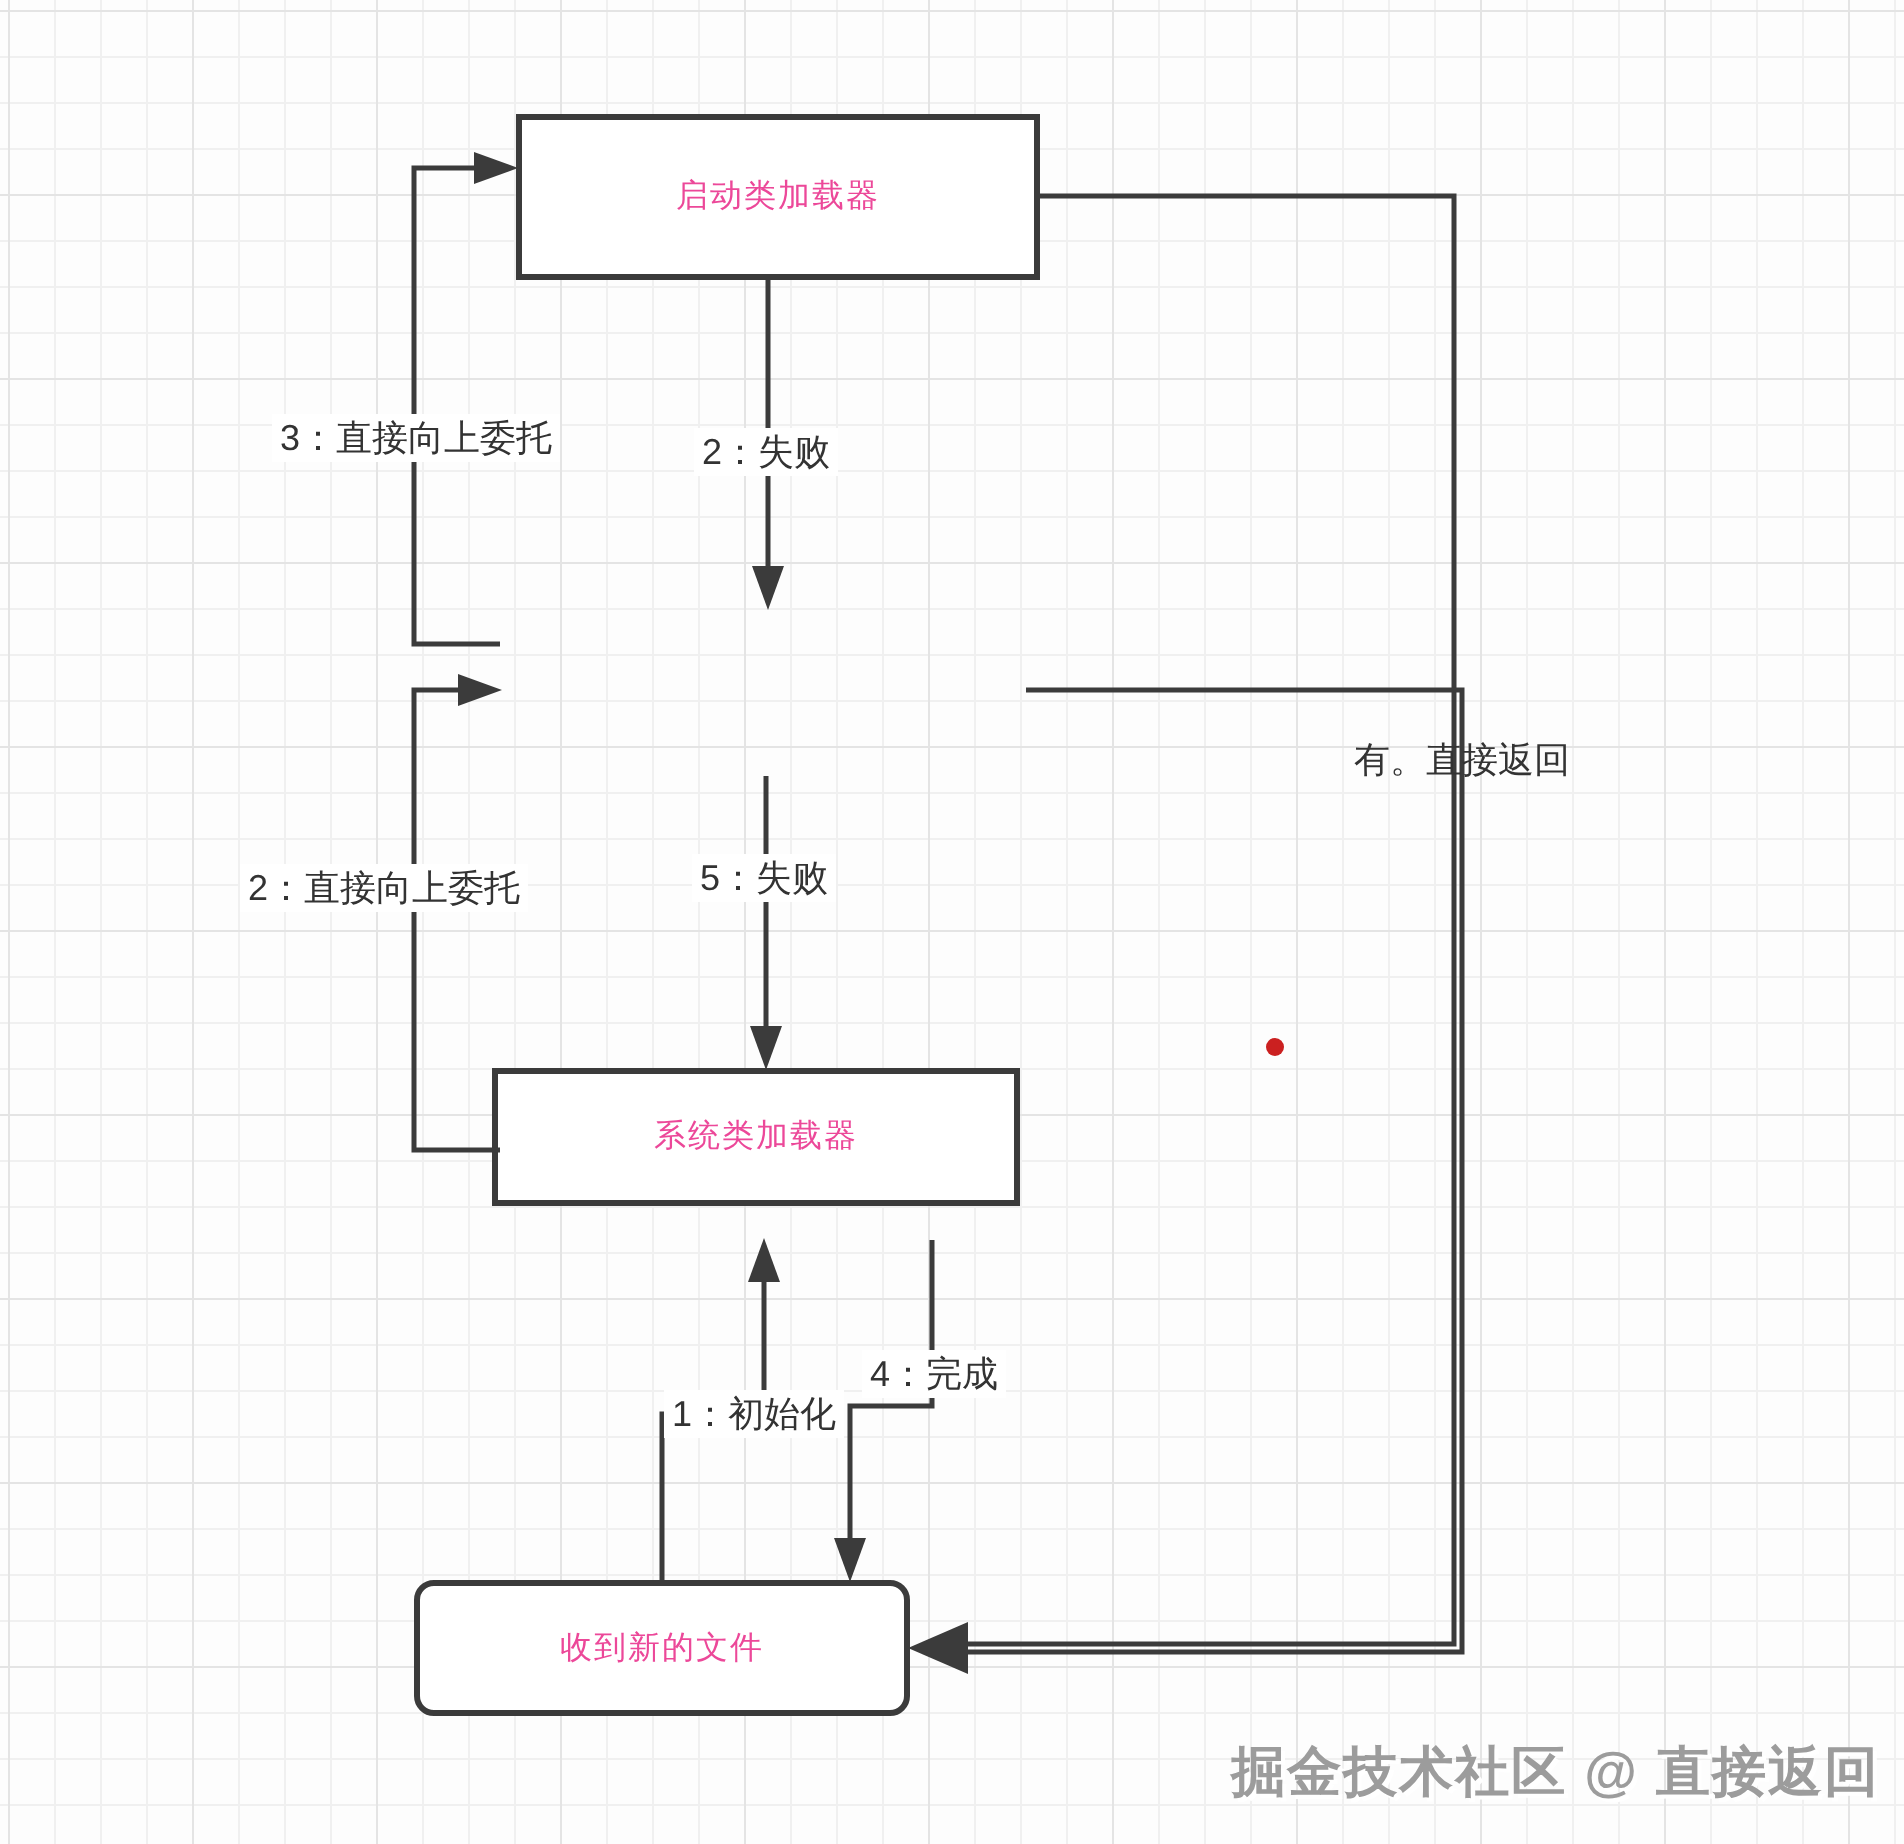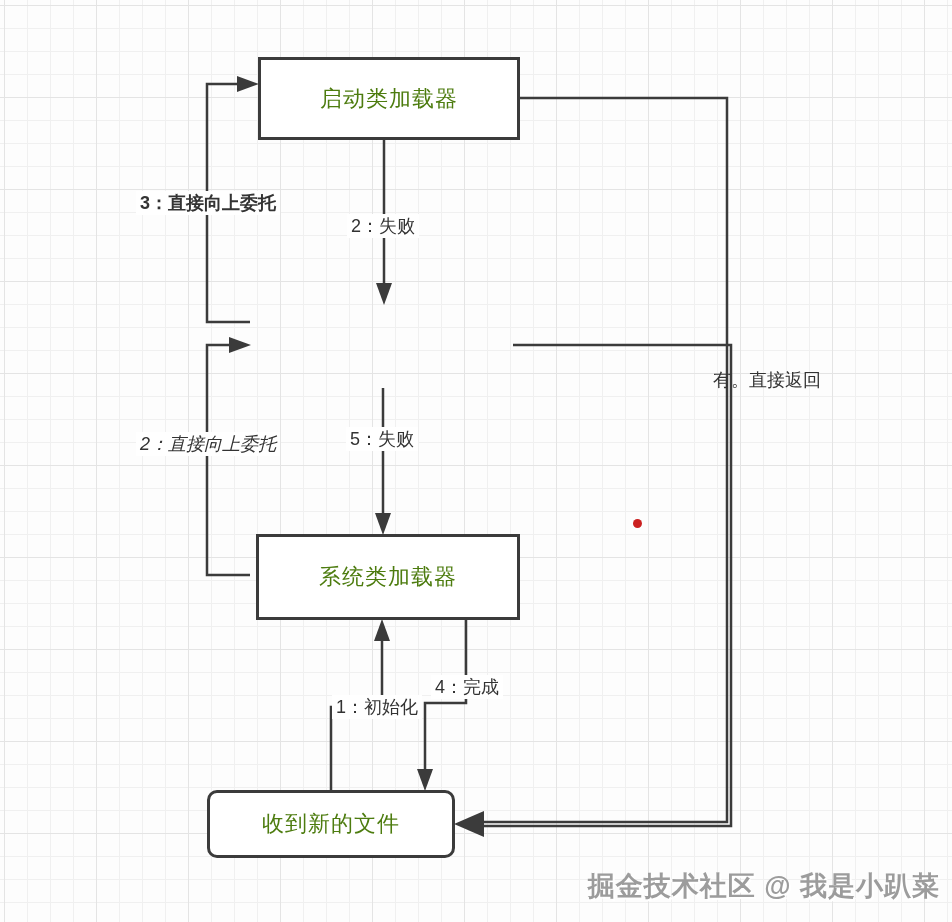--- a/index.html
+++ b/index.html
@@ -29,48 +29,48 @@
   }
 
   .node {
     position: absolute;
     box-sizing: border-box;
     border: 3px solid #3b3b3b;
     background: #ffffff;
     display: flex;
     align-items: center;
     justify-content: center;
-    font-size: 22px;
+    font-size: 16px;
     letter-spacing: 1px;
-    color: #4d7c0f;
+    color: #ec4899;
     z-index: 2;
   }
   .node-bootstrap { left: 258px; top: 57px;  width: 262px; height: 83px; }
   .node-extension { left: 250px; top: 304px; width: 263px; height: 84px; }
-  .node-system    { left: 256px; top: 534px; width: 264px; height: 86px; }
+  .node-system    { left: 246px; top: 534px; width: 264px; height: 69px; }
   .node-file      { left: 207px; top: 790px; width: 248px; height: 68px; border-radius: 10px; }
 
   .edge-label {
     position: absolute;
     transform: translate(-50%, -50%);
     background: #ffffff;
     color: #333333;
     font-size: 18px;
     line-height: 24px;
     padding: 0 4px;
     white-space: nowrap;
     z-index: 4;
   }
   .edge-label.transparent { background: transparent; }
 
-  .label-3      { left: 208px; top: 203px; font-weight: bold; }
+  .label-3      { left: 208px; top: 219px; }
   .label-4      { left: 383px; top: 226px; }
-  .label-2      { left: 208px; top: 444px; font-style: italic; }
+  .label-2      { left: 192px; top: 444px; }
   .label-5      { left: 382px; top: 439px; }
-  .label-return { left: 731px; top: 380px; margin-left: 36px; }
+  .label-return { left: 731px; top: 380px; }
   .label-6      { left: 467px; top: 687px; }
   .label-1      { left: 377px; top: 707px; }
 
   .red-dot {
     position: absolute;
     left: 633px; top: 519px;
     width: 9px; height: 9px;
     border-radius: 50%;
     background: #cb2020;
     z-index: 4;
@@ -136,15 +136,15 @@
   <div class="edge-label label-3">3：直接向上委托</div>
   <div class="edge-label label-4">2：失败</div>
   <div class="edge-label label-2">2：直接向上委托</div>
   <div class="edge-label label-5">5：失败</div>
   <div class="edge-label label-return transparent">有。直接返回</div>
   <div class="edge-label label-6">4：完成</div>
   <div class="edge-label label-1">1：初始化</div>
 
   <div class="red-dot"></div>
 
-  <div class="watermark">掘金技术社区 @ 我是小趴菜</div>
+  <div class="watermark">掘金技术社区 @ 直接返回</div>
 
 </div>
 
 </body></html>

